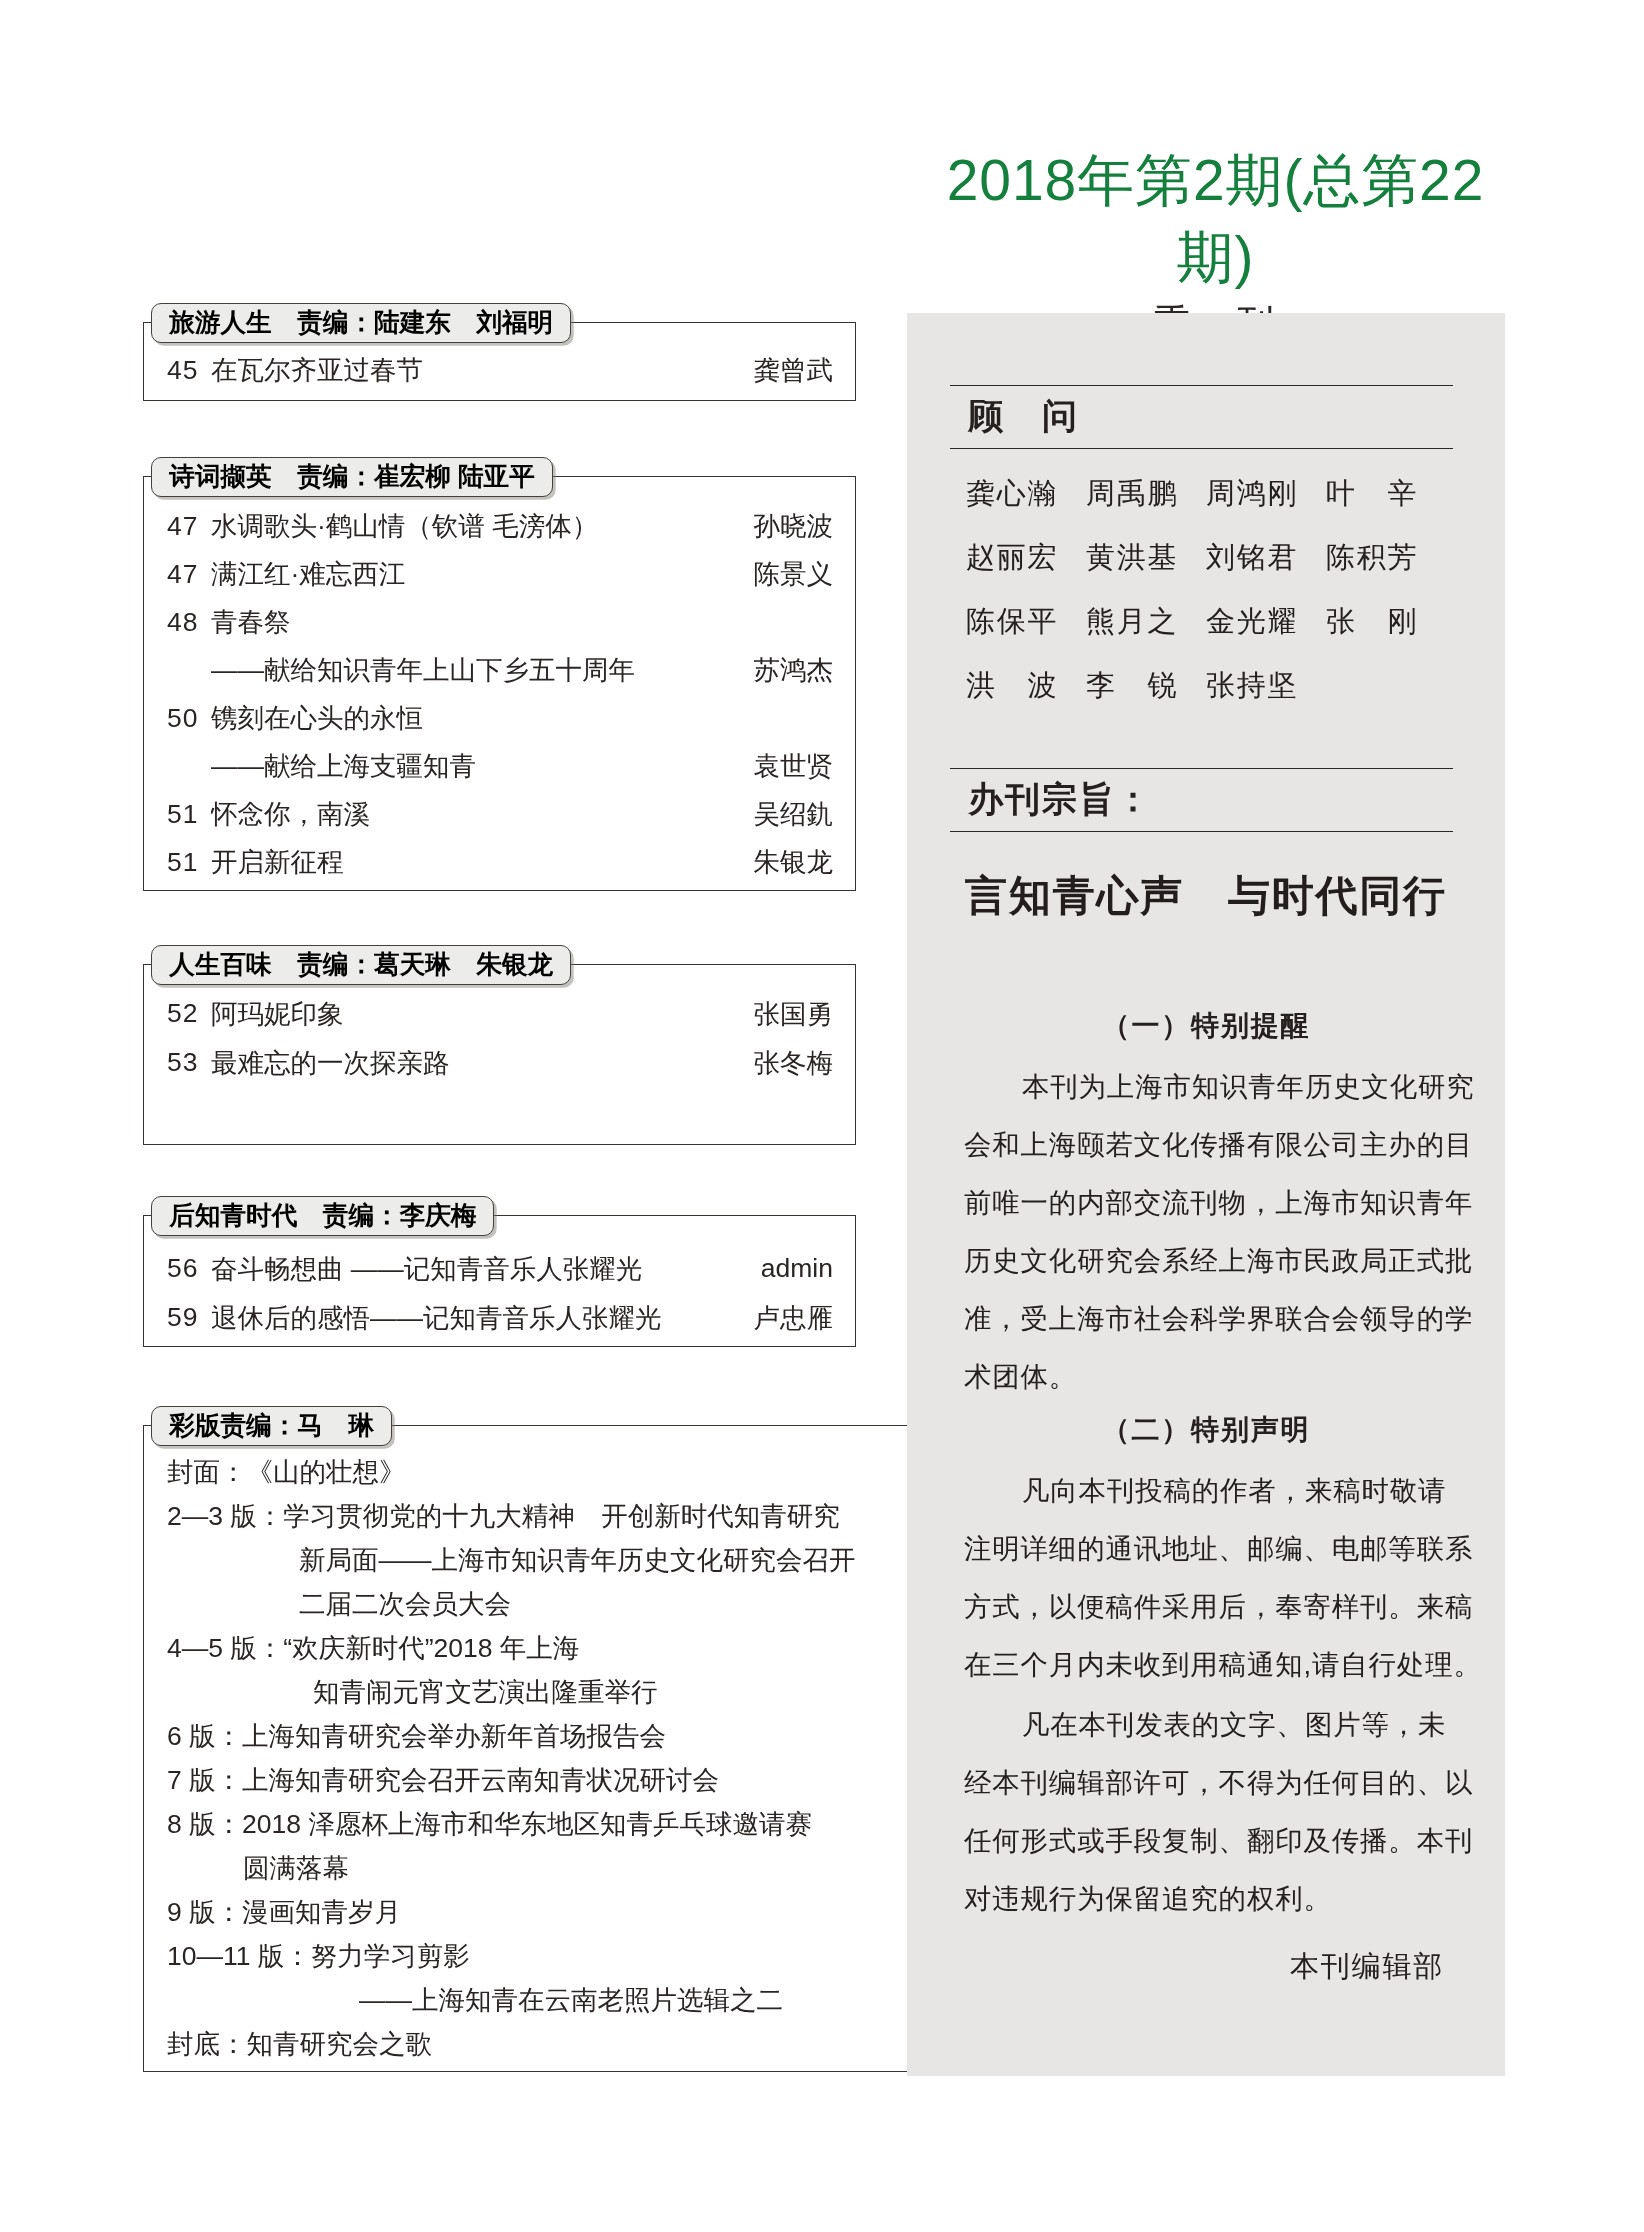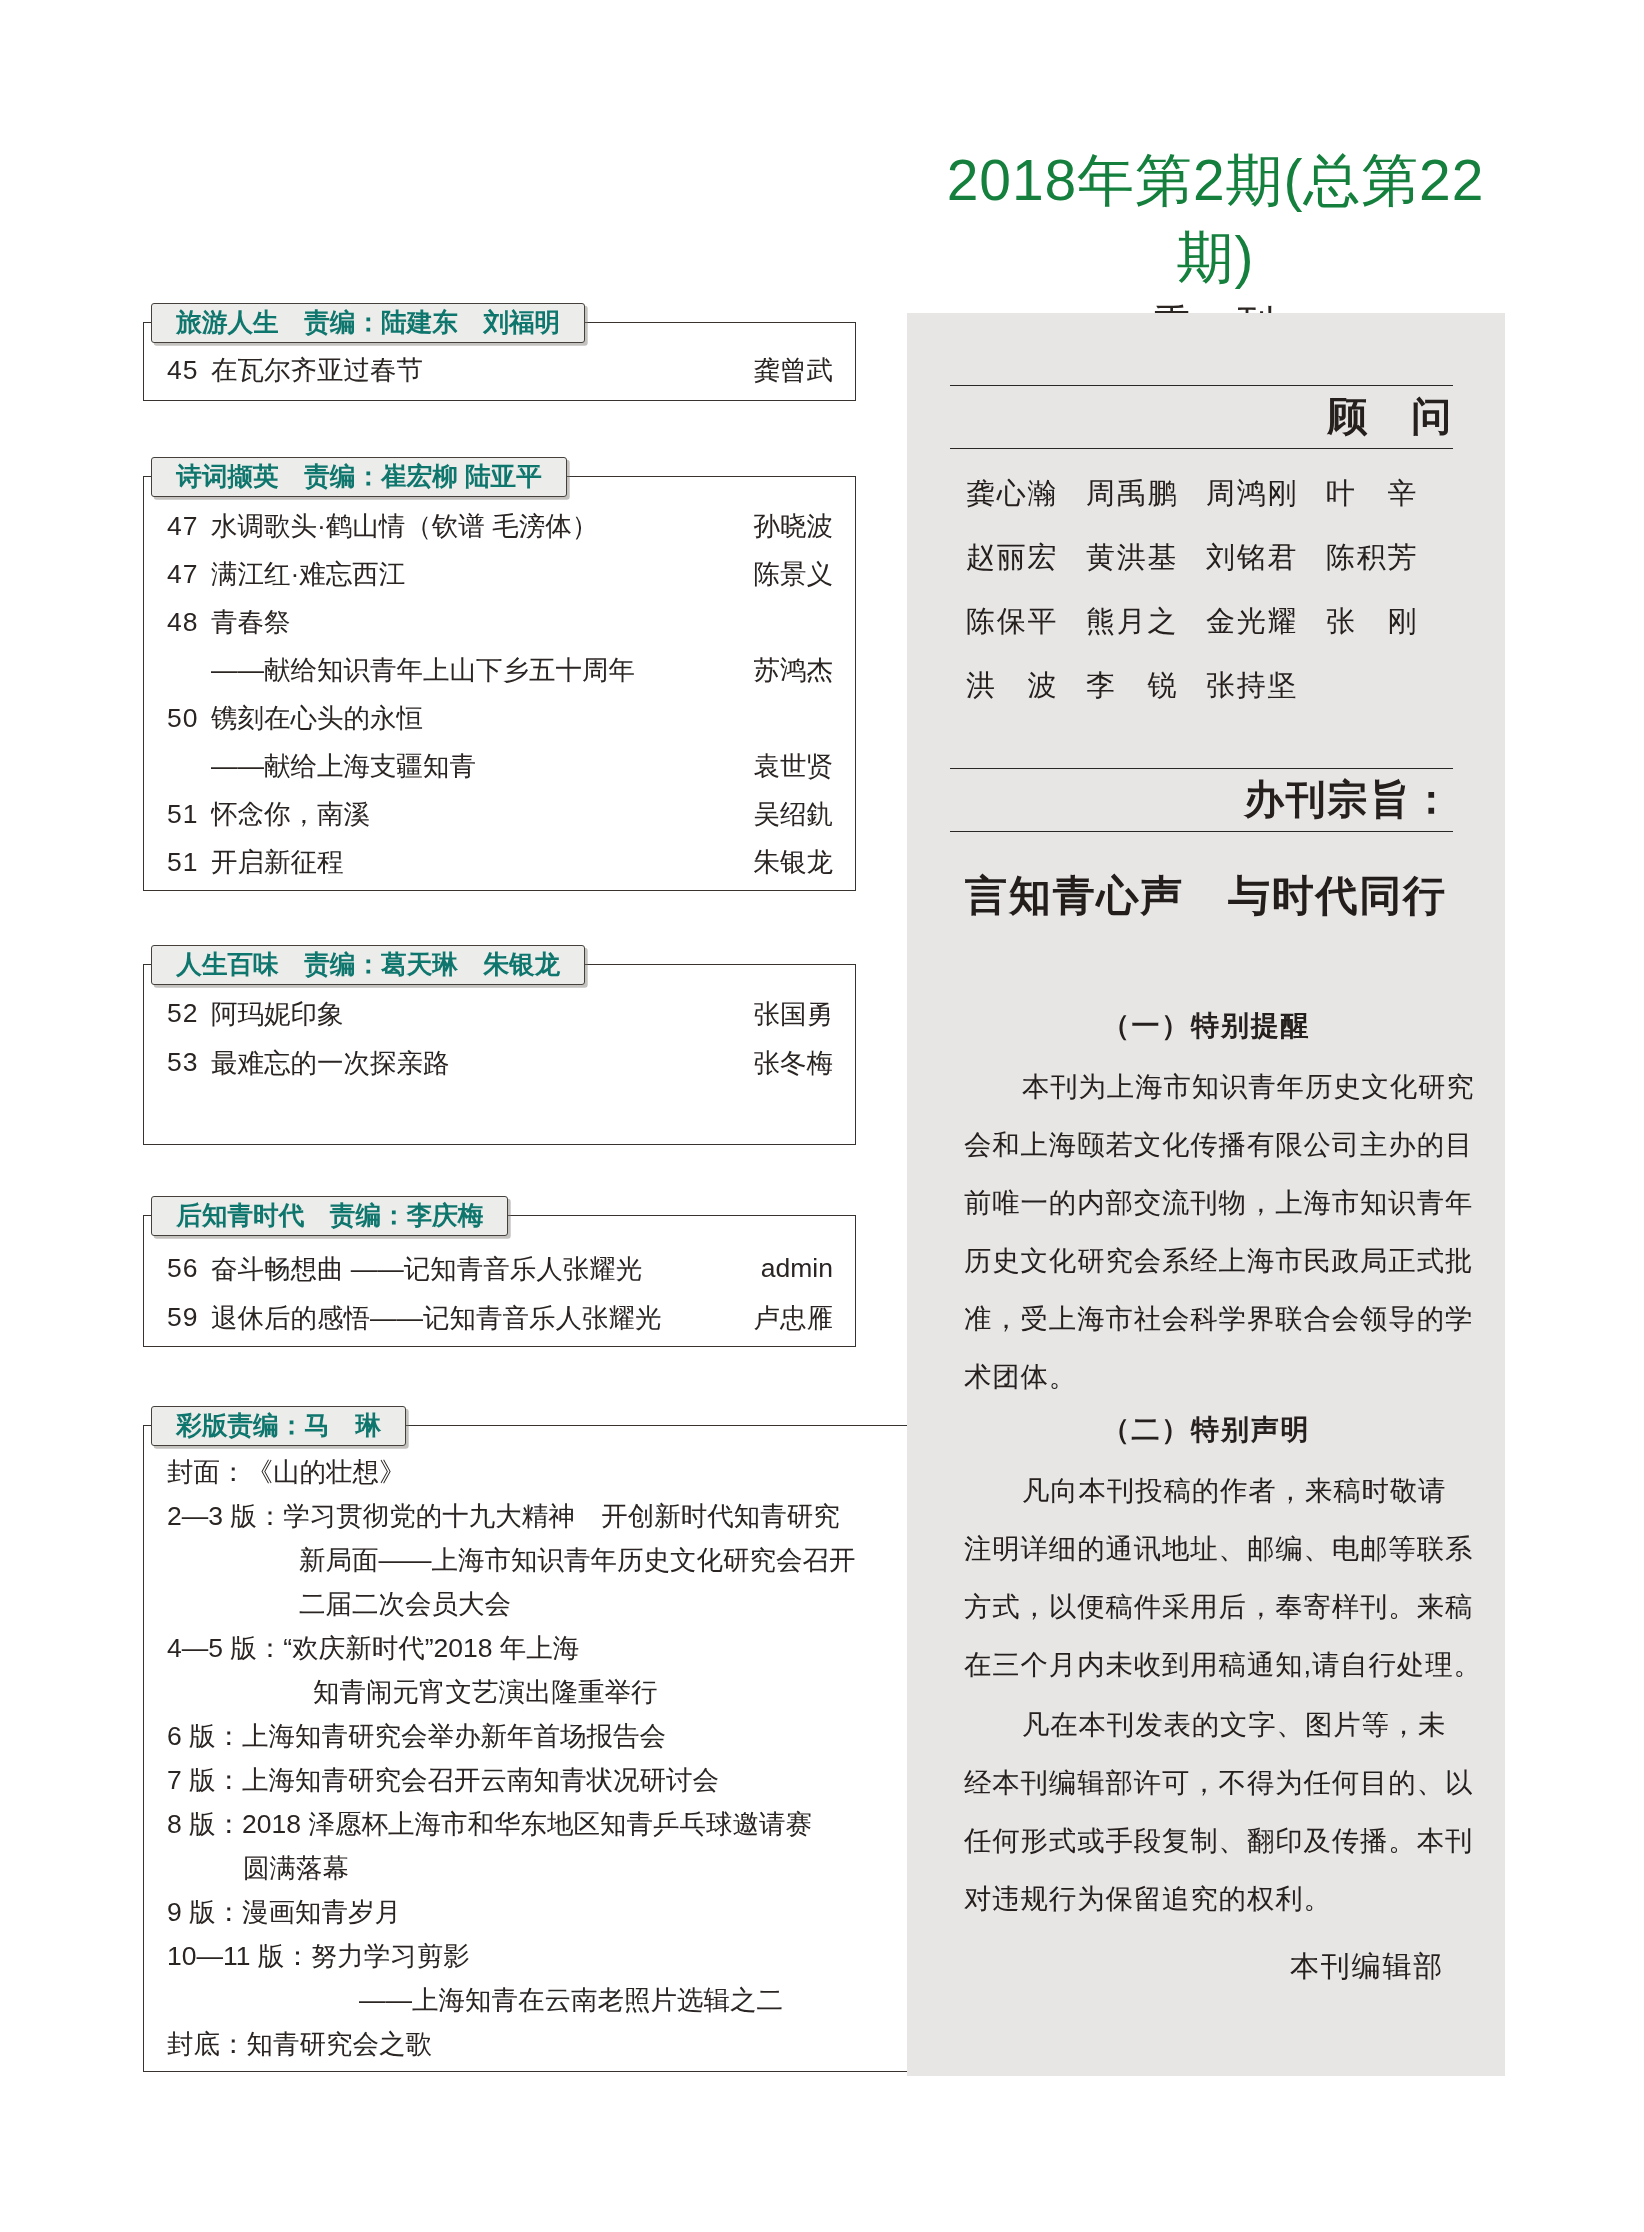--- a/index.html
+++ b/index.html
@@ -11,23 +11,23 @@
   
   .masthead{position:absolute;left:932px;top:142px;width:567px;text-align:center;}
   .issue{font-size:57px;font-weight:400;letter-spacing:0.9px;line-height:77px;color:#15803d;}
   .freq{font-size:38px;font-weight:400;margin-top:1.8px;letter-spacing:3.7px;color:#2b2522;}
   
   .secbox{
     position:absolute;border:1.8px solid #39332f;background:#ffffff;box-sizing:border-box;
   }
   .tab{
     position:absolute;top:-20px;left:7.3px;height:38px;line-height:37px;
-    background:#ececea;border:1.8px solid #45403c;border-radius:3px;
-    padding:0 24px;font-size:25.6px;font-weight:700;white-space:nowrap;
-    box-shadow:2.7px 2.7px 0 rgba(125,120,114,0.45);color:#0f766e;
+    background:#ececea;border:1.8px solid #45403c;border-radius:10px;
+    padding:0 17px;font-size:25.6px;font-weight:700;white-space:nowrap;
+    box-shadow:2.7px 2.7px 0 rgba(125,120,114,0.45);color:#000000;
   }
   .rows{position:absolute;left:0;right:0;}
   .row{display:flex;align-items:center;padding:0 22px 0 23px;font-size:26.5px;color:#2a2523;}
   .row .num{width:44px;flex:0 0 44px;letter-spacing:0.9px;}
   .row .title{flex:1 1 auto;white-space:nowrap;overflow:hidden;}
   .row .author{flex:0 0 auto;text-align:right;white-space:nowrap;margin-left:36px;}
   .prow{padding-left:23px;font-size:26.5px;color:#2a2523;white-space:nowrap;}
   .prow.ind1{padding-left:155px;}
   .prow.ind2{padding-left:169px;}
   .prow.ind3{padding-left:99px;}
@@ -35,21 +35,21 @@
   
   .panel{
     position:absolute;left:907px;top:313px;width:598px;height:1763px;
     background:#e7e6e5;color:#25201e;
   }
   .ruledhead{
     position:absolute;left:43px;width:503px;
     border-top:1.8px solid #2b2724;border-bottom:1.8px solid #2b2724;
     padding:11px 0 12.8px 18.3px;box-sizing:border-box;
   }
-  .ruledhead .htext{font-size:40px;font-weight:700;line-height:38px;letter-spacing:1.8px;text-align:right;}
+  .ruledhead .htext{font-size:35px;font-weight:700;line-height:38px;letter-spacing:1.8px;}
   .names{position:absolute;left:59px;top:148px;width:461px;}
   .namerow{display:flex;justify-content:space-between;height:64px;line-height:64px;}
   .namerow span{display:inline-block;width:101px;font-size:29px;letter-spacing:1.8px;white-space:nowrap;}
   .slogan{position:absolute;left:0;top:555px;width:100%;text-align:center;
     font-size:42px;font-weight:700;letter-spacing:1.8px;color:#231e1c;}
   .ntitle{position:absolute;left:0;width:100%;text-align:center;
     font-size:28px;font-weight:700;line-height:37px;letter-spacing:1.8px;}
   .para{position:absolute;left:57px;width:489px;font-size:27.4px;line-height:58px;letter-spacing:0.9px;}
   .pline{white-space:nowrap;}
   .pline.first{text-indent:58px;}

